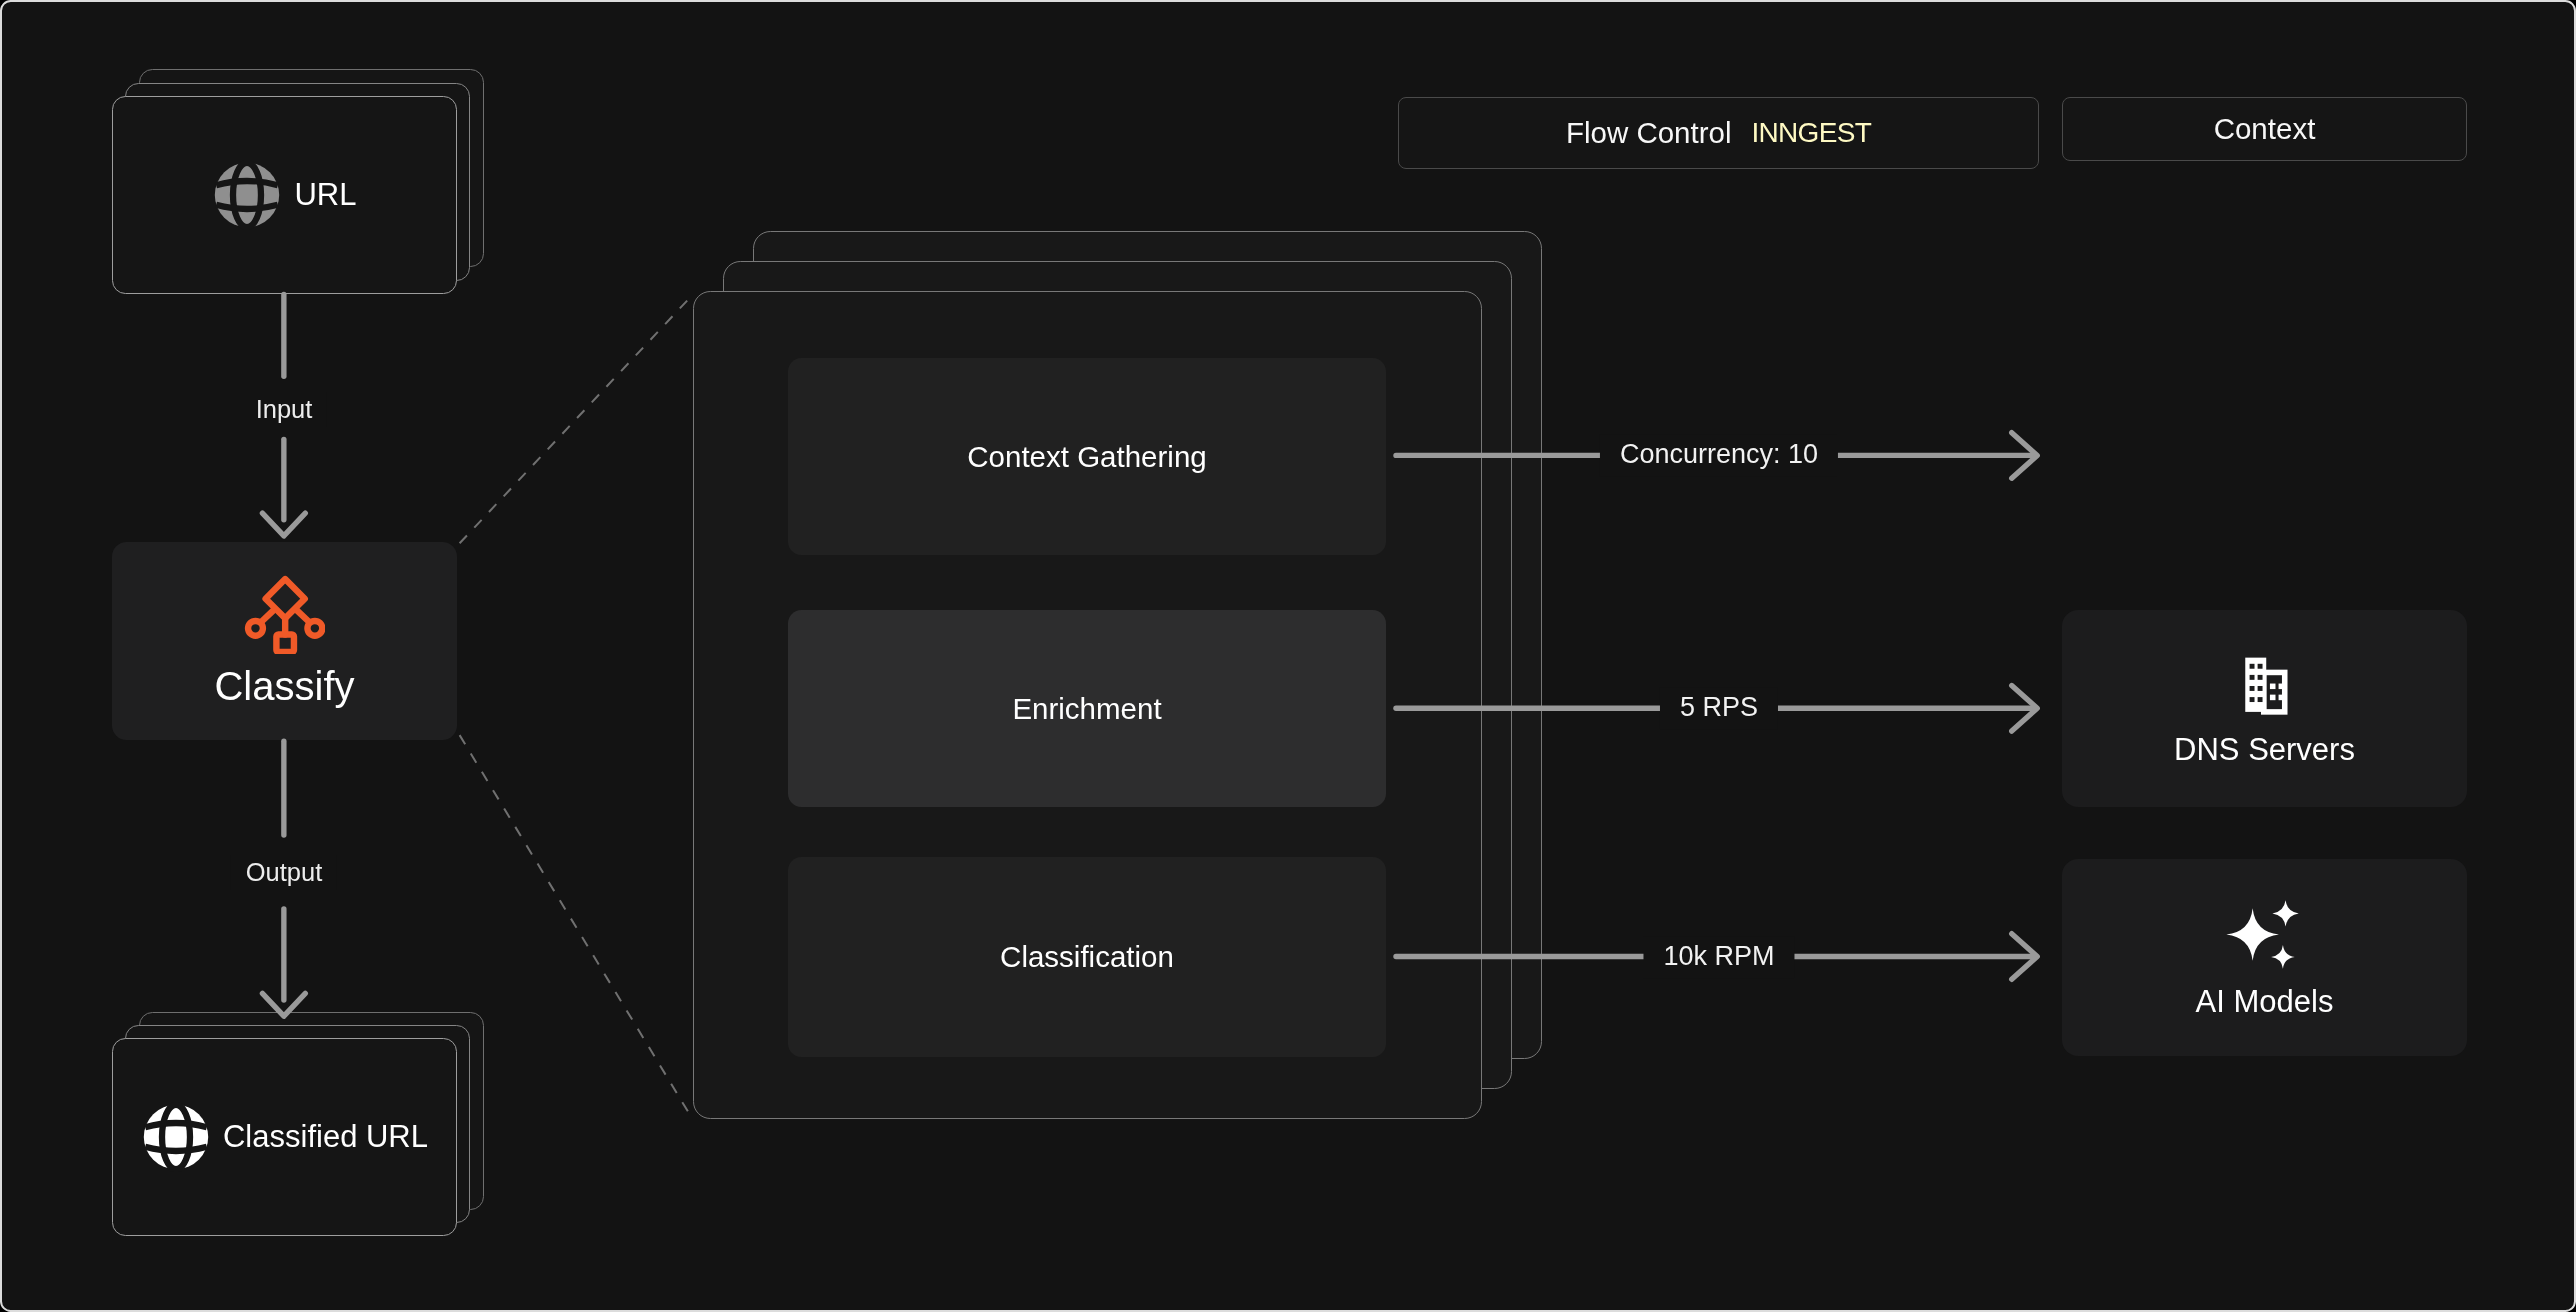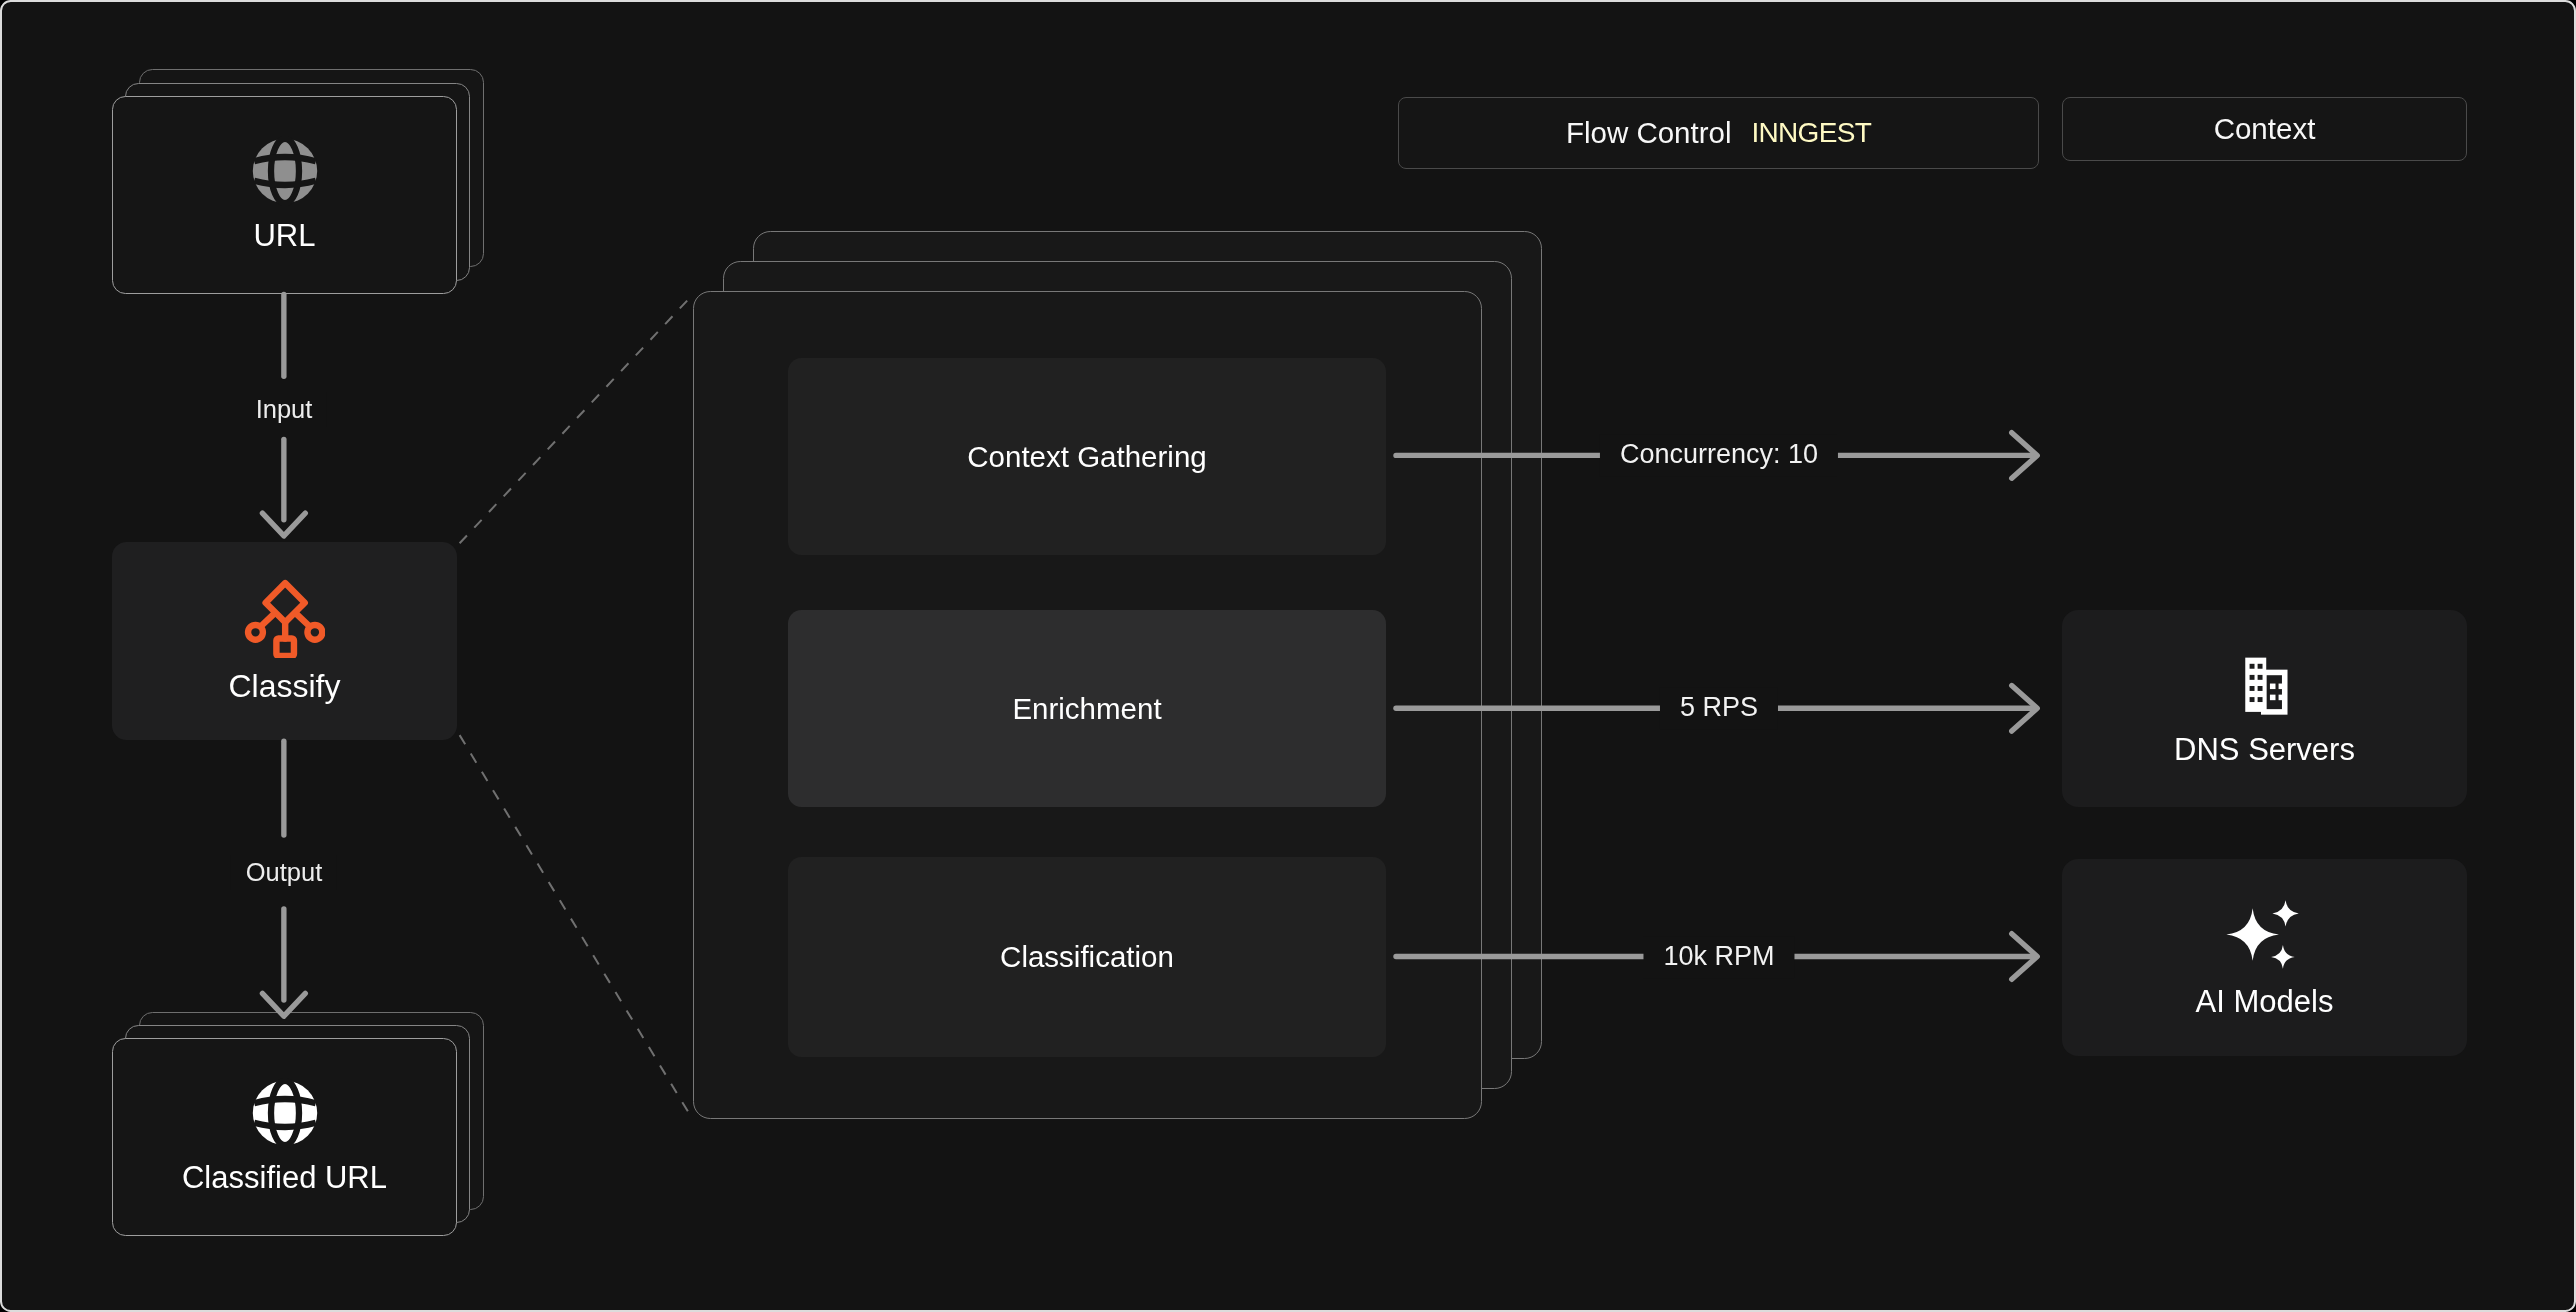--- a/index.html
+++ b/index.html
@@ -11,28 +11,28 @@
   
   .hdr{background:#151515;border:1.3px solid #4a4a4a;border-radius:8px;
        display:flex;align-items:center;justify-content:center;gap:20px;
        color:#f7f7f7;font-size:29.5px;}
   .logo{font-weight:400;letter-spacing:-0.7px;color:#fef9c3;font-size:28px;}
 
   
   .doc-card{width:345px;height:198px;border-radius:13.4px;background:#151515;}
   .doc-back{border:1.3px solid #6f6f6f;}
   .doc-mid{border:1.3px solid #858585;}
-  .doc-front{border:1.3px solid #9e9e9e;display:flex;flex-direction:column;
+  .doc-front{border:1.3px solid #9e9e9e;display:flex;
              align-items:center;justify-content:center;gap:12px;}
   .doc-front .lbl{color:#fff;font-size:31px;}
 
   
   .classify-card{width:345px;height:198px;border-radius:14.8px;background:#1f1f20;
                  display:flex;flex-direction:column;align-items:center;justify-content:center;gap:10.7px;}
-  .classify-card .lbl{color:#fff;font-size:32px;}
+  .classify-card .lbl{color:#fff;font-size:40px;}
 
   
   .panel{width:789px;height:828px;border-radius:17.4px;background:#181818;border:1.3px solid #787878;}
 
   .step{left:786px;width:598px;border-radius:13.4px;background:#212121;
         display:flex;align-items:center;justify-content:center;color:#ffffff;font-size:29.5px;}
   .step.hl{background:#2d2d2e;}
 
   
   .ctx-card{left:2060px;width:405px;border-radius:16px;background:#1c1c1d;

